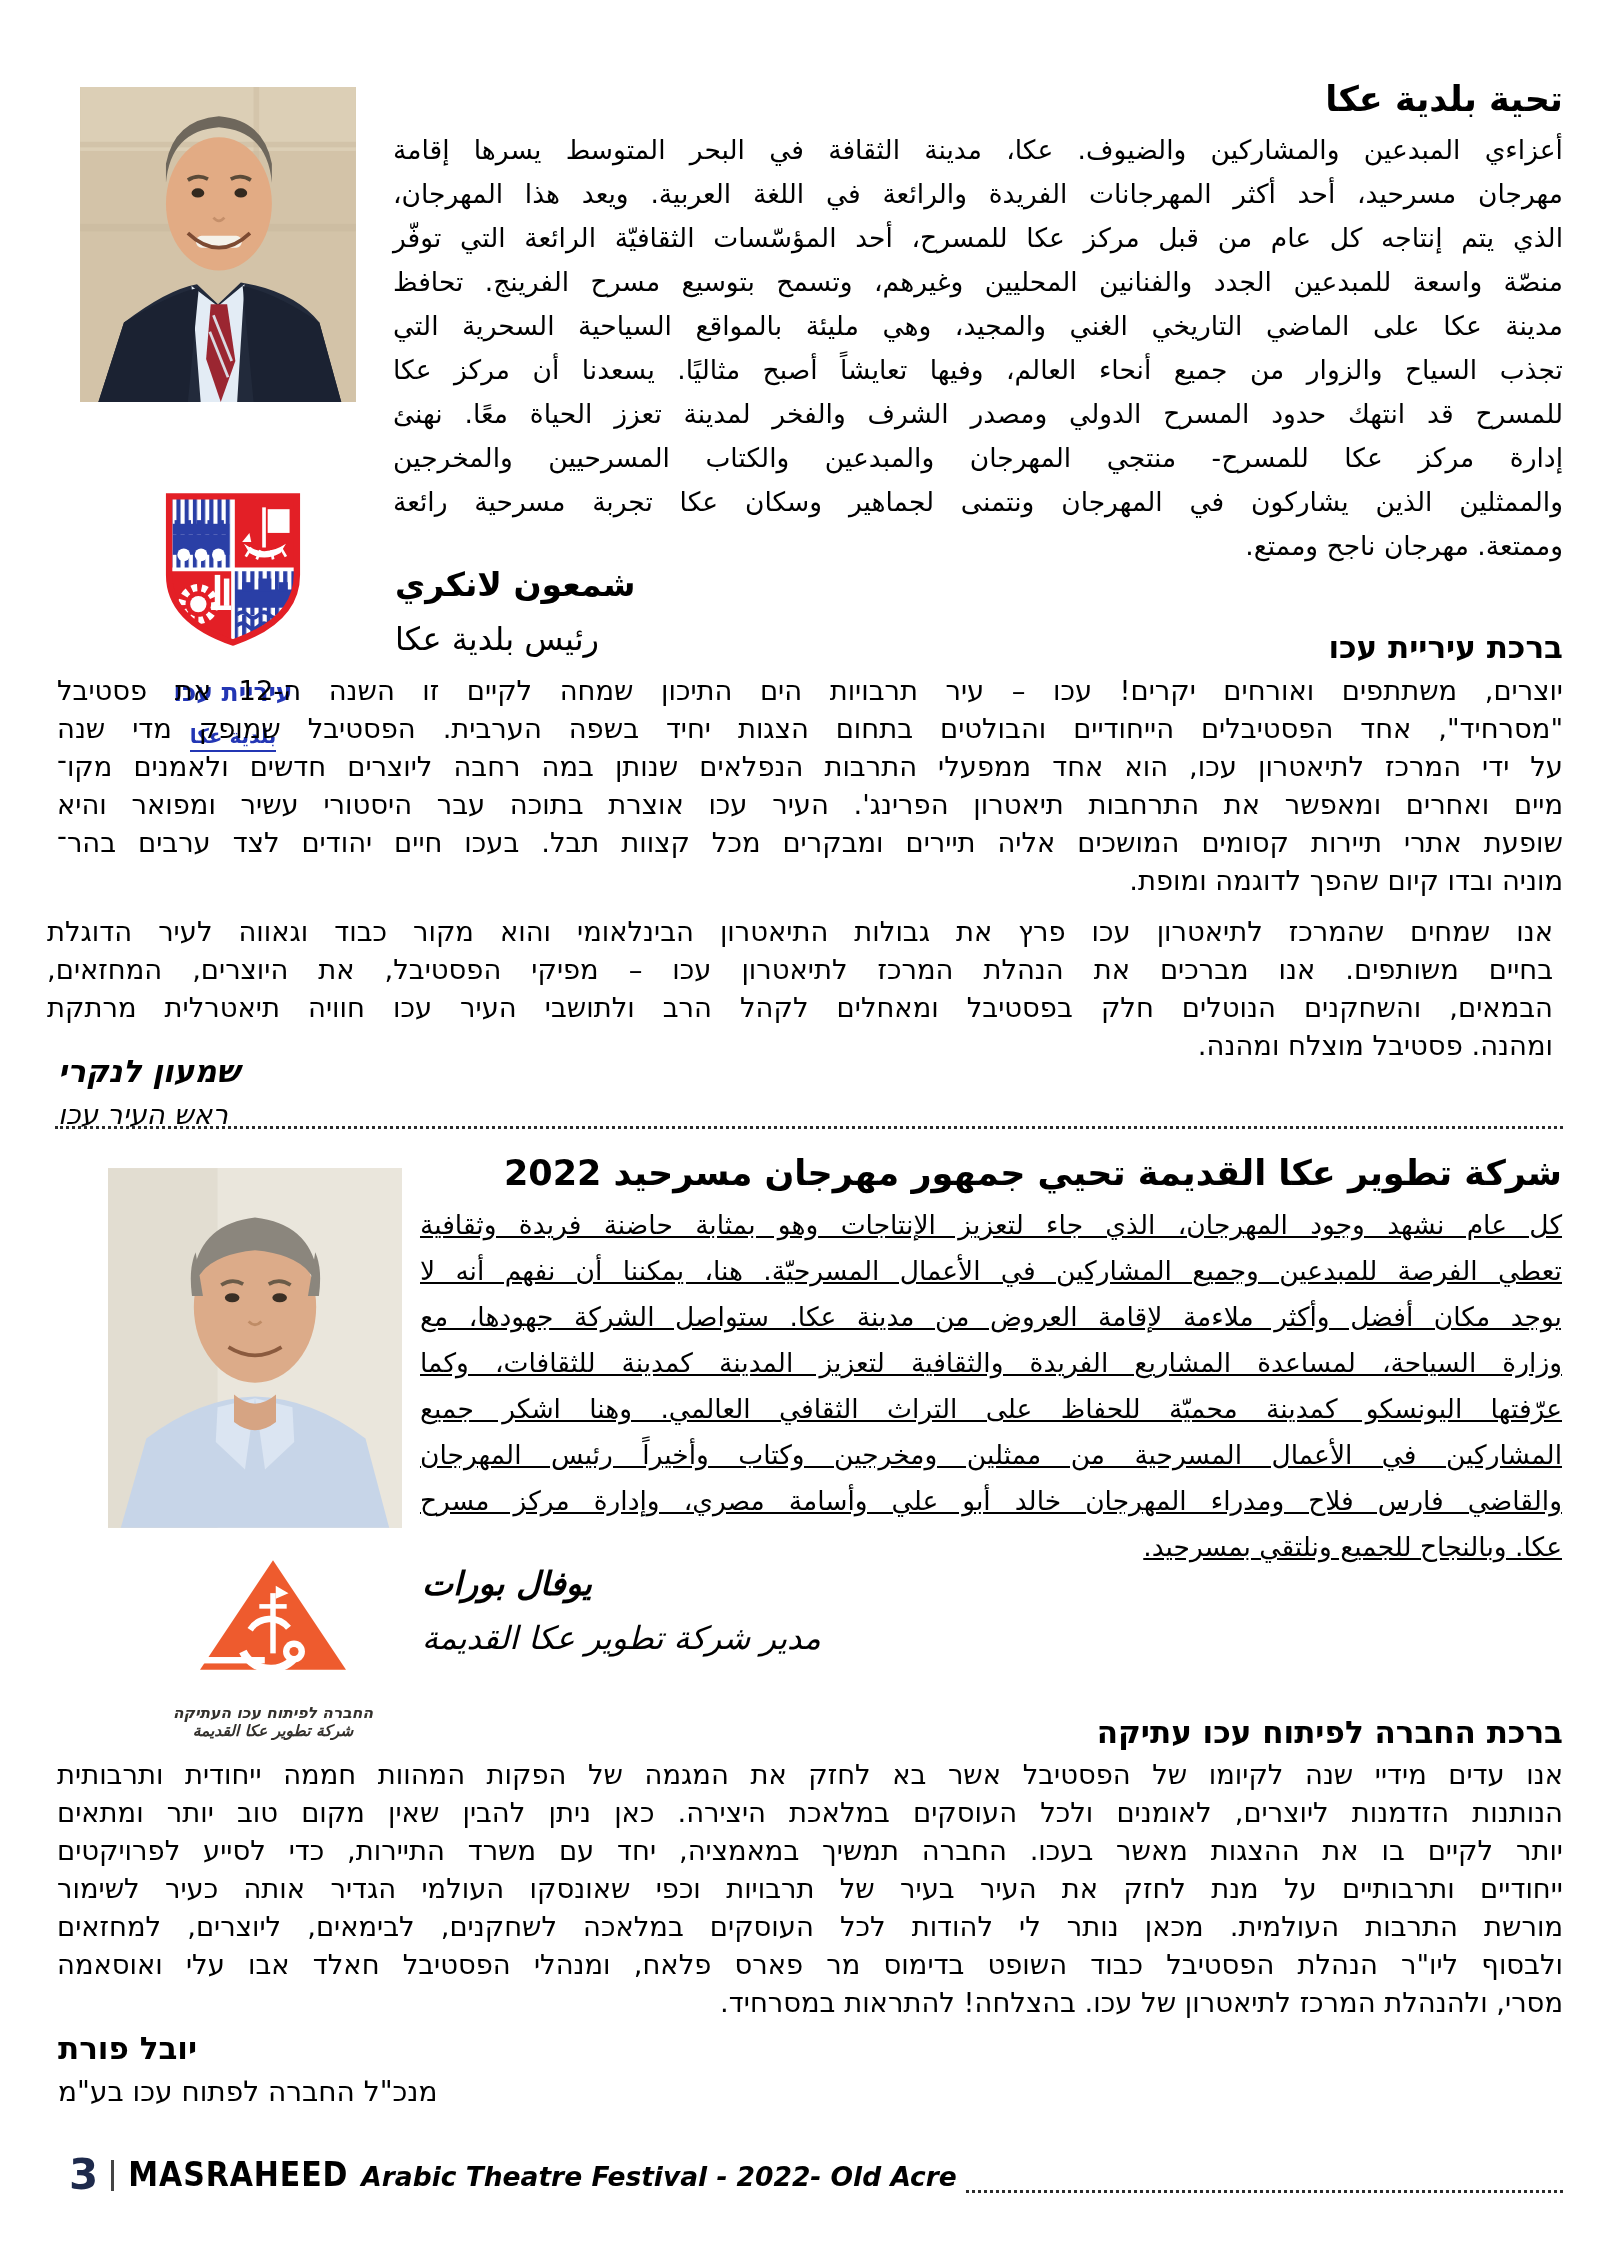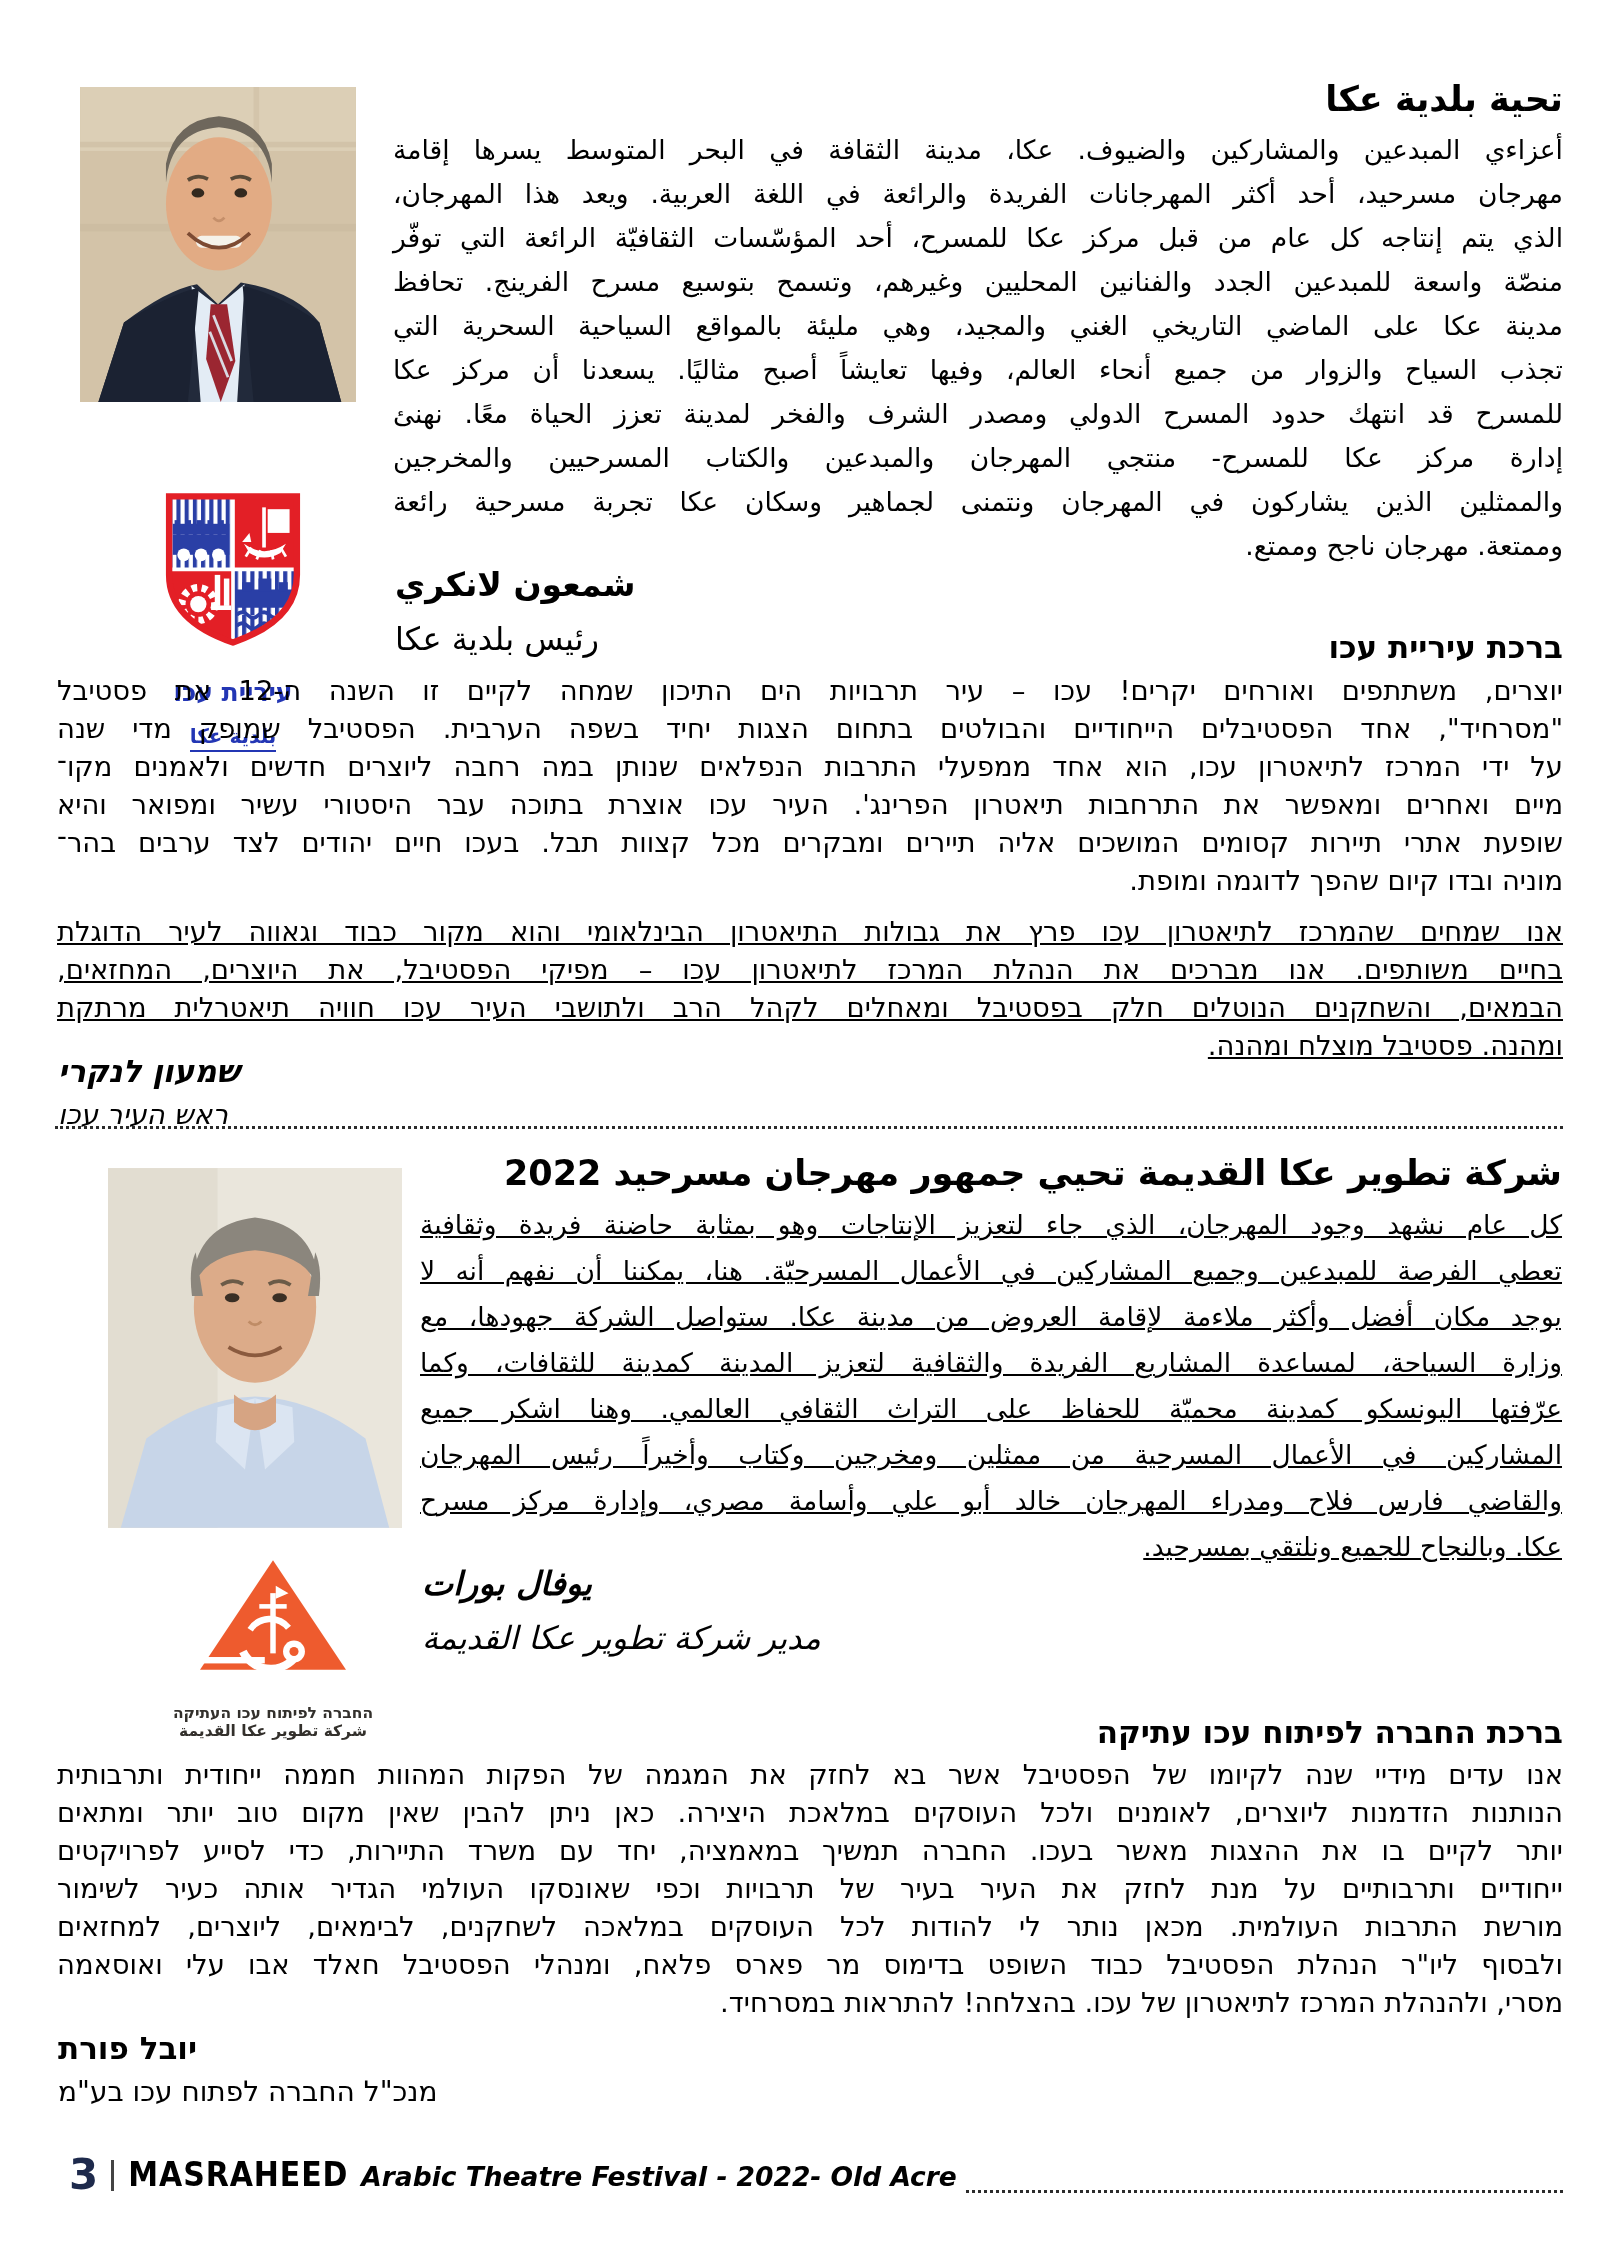--- a/index.html
+++ b/index.html
@@ -161,21 +161,21 @@
   <div class="abs h-he" style="top:629px;left:57px;width:1506px;">ברכת עיריית עכו</div>
 
   <div class="abs para he" style="left:57px;top:672px;width:1506px;">
       <div class="pline">יוצרים, משתתפים ואורחים יקרים! עכו – עיר תרבויות הים התיכון שמחה לקיים זו השנה ה-12 את פסטיבל</div>
       <div class="pline">"מסרחיד", אחד הפסטיבלים הייחודיים והבולטים בתחום הצגות יחיד בשפה הערבית. הפסטיבל שמופק מדי שנה</div>
       <div class="pline">על ידי המרכז לתיאטרון עכו, הוא אחד ממפעלי התרבות הנפלאים שנותן במה רחבה ליוצרים חדשים ולאמנים מקו־</div>
       <div class="pline">מיים ואחרים ומאפשר את התרחבות תיאטרון הפרינג'. העיר עכו אוצרת בתוכה עבר היסטורי עשיר ומפואר והיא</div>
       <div class="pline">שופעת אתרי תיירות קסומים המושכים אליה תיירים ומבקרים מכל קצוות תבל. בעכו חיים יהודים לצד ערבים בהר־</div>
       <div class="pline lastline">מוניה ובדו קיום שהפך לדוגמה ומופת.</div>
     </div>
-  <div class="abs para he" style="left:57px;top:913px;width:1506px;text-decoration:underline;">
+  <div class="abs para he" style="left:47px;top:913px;width:1506px;">
       <div class="pline">אנו שמחים שהמרכז לתיאטרון עכו פרץ את גבולות התיאטרון הבינלאומי והוא מקור כבוד וגאווה לעיר הדוגלת</div>
       <div class="pline">בחיים משותפים. אנו מברכים את הנהלת המרכז לתיאטרון עכו – מפיקי הפסטיבל, את היוצרים, המחזאים,</div>
       <div class="pline">הבמאים, והשחקנים הנוטלים חלק בפסטיבל ומאחלים לקהל הרב ולתושבי העיר עכו חוויה תיאטרלית מרתקת</div>
       <div class="pline lastline">ומהנה. פסטיבל מוצלח ומהנה.</div>
     </div>
 
   <div class="abs sig-he" style="left:58px;top:1053px;width:548px;font-style:italic;">
     <div class="sig-name">שמעון לנקרי</div>
     <div class="sig-title">ראש העיר עכו</div>
   </div>
@@ -214,21 +214,21 @@
       <div class="pline">المشاركين في الأعمال المسرحية من ممثلين ومخرجين وكتاب وأخيراً رئيس المهرجان</div>
       <div class="pline">والقاضي فارس فلاح ومدراء المهرجان خالد أبو علي وأسامة مصري، وإدارة مركز مسرح</div>
       <div class="pline lastline">عكا. وبالنجاح للجميع ونلتقي بمسرحيد.</div>
     </div>
 
   <div class="abs sig-ar" style="left:422px;top:1564px;width:640px;font-style:italic;">
     <div class="sig-name">يوفال بورات</div>
     <div class="sig-title">مدير شركة تطوير عكا القديمة</div>
   </div>
 
-  <div class="abs comp-logo" style="left:154px;top:1553px;width:238px;">
+  <div class="abs comp-logo" style="left:154px;top:1553px;width:238px;font-style:italic;">
     <svg width="174" height="146" viewBox="0 0 190 160" xmlns="http://www.w3.org/2000/svg">
       <path d="M95,8 L175,128 H15 Z" fill="#ee5b2e"></path>
       <g fill="#ffffff">
         <rect x="118" y="40" width="16" height="7" transform="rotate(56 126 43)"></rect>
         <rect x="136" y="67" width="16" height="7" transform="rotate(56 144 70)"></rect>
         <rect x="154" y="94" width="16" height="7" transform="rotate(56 162 97)"></rect>
         <rect x="12" y="114" width="74" height="7"></rect>
       </g>
       <path d="M62,108 A34 34 0 0 0 124,106" fill="none" stroke="#ffffff" stroke-width="9"></path>
       <path d="M70,84 A26 26 0 0 1 112,82" fill="none" stroke="#ffffff" stroke-width="7"></path>

